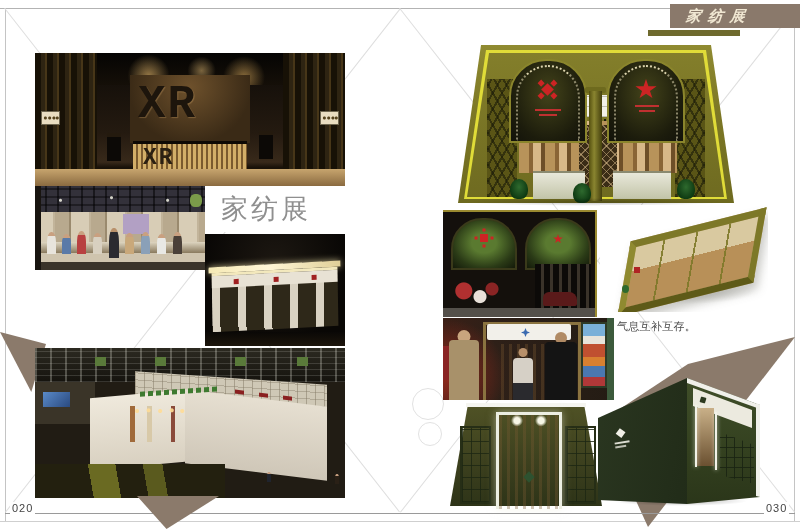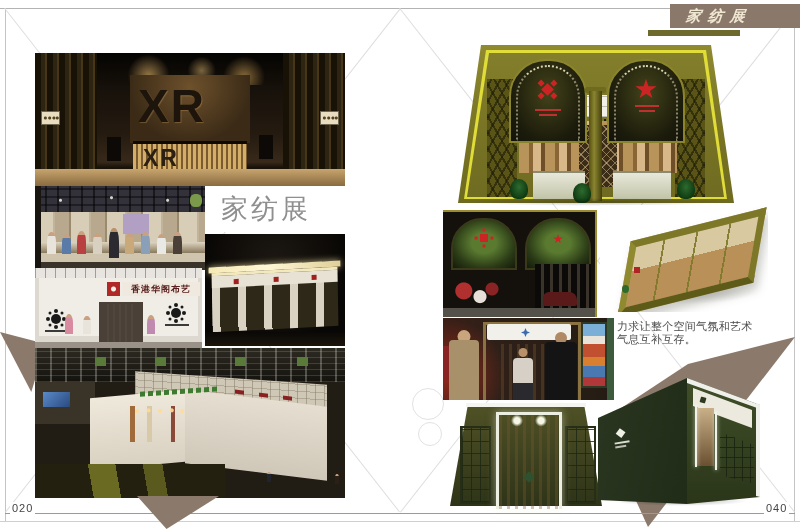--- a/index.html
+++ b/index.html
@@ -2,21 +2,21 @@
 <html><head>
 <meta charset="utf-8">
 <style>
   html,body{margin:0;padding:0;background:#ffffff;}
   #canvas{position:relative;width:800px;height:530px;background:#fff;overflow:hidden;
           font-family:"Liberation Sans",sans-serif;}
   .hline{position:absolute;height:1px;background:#b3b3b3;}
   .vline{position:absolute;width:1px;background:#c4c4c4;}
   .diag{position:absolute;height:1px;background:#dedede;transform-origin:0 0;z-index:0;}
   .circle-deco{position:absolute;border:1px solid #e2e2e2;border-radius:50%;z-index:0;}
-  .photo{position:absolute;overflow:hidden;z-index:2;}
+  .photo{position:absolute;overflow:hidden;z-index:2;font-family:Liberation Mono, monospace;}
   .tri{position:absolute;background:#8b7a6b;}
   .person{position:absolute;border-radius:45% 45% 0 0;}
   .p9person{position:absolute;}
   .p9head{position:absolute;left:50%;transform:translateX(-50%);top:0;border-radius:50%;}
   .p9body{position:absolute;top:10px;left:0;right:0;bottom:0;border-radius:4px 4px 0 0;}
   .redline{position:absolute;height:2px;background:#c03030;}
   .star{clip-path:polygon(50% 0,61% 35%,98% 35%,68% 57%,79% 91%,50% 70%,21% 91%,32% 57%,2% 35%,39% 35%);background:#cc2424;}
   .ornament{width:9px;height:9px;background:#cc2424;transform:rotate(45deg);
             box-shadow:0 -9px 0 -2px #cc2424,-9px 0 0 -2px #cc2424,9px 0 0 -2px #cc2424,0 9px 0 -2px #cc2424;}
   
@@ -304,38 +304,20 @@
     <div class="person" style="left:122px;top:48px;width:9px;height:20px;background:linear-gradient(180deg,#c9a080 0 4px,#e8e8e4 4px);"></div>
     <div class="person" style="left:138px;top:46px;width:9px;height:22px;background:linear-gradient(180deg,#c9a080 0 4px,#4a4038 4px);"></div>
     <div id="p2-fore"></div>
     <div id="p2-edge"></div>
   </div>
 
   <div id="sec-label">
     <span>家纺展</span>
   </div>
 
-  <div class="photo" id="p3">
-    <div id="p3-truss"></div>
-    <div id="p3-face">
-      <div id="p3-redsq"></div>
-      <div id="p3-banner">香港华阁布艺</div>
-      <div class="p3logo" style="left:12px;top:36px;"></div>
-      <div class="p3dash" style="left:6px;top:52px;width:26px;"></div>
-      <div class="p3logo" style="left:132px;top:30px;"></div>
-      <div class="p3dash" style="left:126px;top:46px;width:24px;"></div>
-      <div id="p3-door">
-        <div id="p3-curtain"></div>
-      </div>
-      <div class="person" style="left:26px;top:36px;width:8px;height:20px;background:linear-gradient(180deg,#c9a080 0 4px,#d88aa0 4px);"></div>
-      <div class="person" style="left:44px;top:38px;width:8px;height:18px;background:linear-gradient(180deg,#c9a080 0 4px,#e8e4dc 4px);"></div>
-      <div class="person" style="left:108px;top:37px;width:8px;height:19px;background:linear-gradient(180deg,#c9a080 0 4px,#c08ab0 4px);"></div>
-    </div>
-    <div id="p3-floor"></div>
-  </div>
 
   <div class="photo" id="p4">
     <div id="p4-facade">
       <div id="p4-cornice"></div>
       <div id="p4-header">
         <div class="p4mark" style="left:22px;"></div>
         <div class="p4mark" style="left:62px;"></div>
         <div class="p4mark" style="left:100px;"></div>
       </div>
     </div>
@@ -436,21 +418,20 @@
       <div class="p9head" style="width:9px;height:9px;background:#b8906a;"></div>
       <div class="p9body" style="background:linear-gradient(180deg,#d6d0c6 0 60%,#2a2a2e 60%);"></div>
     </div>
     <div class="p9person" style="left:102px;top:14px;width:32px;height:68px;">
       <div class="p9head" style="width:12px;height:12px;background:#b08a64;"></div>
       <div class="p9body" style="background:#141414;"></div>
     </div>
   </div>
 
   <div id="caption">
-    <div>力求让整个空间气氛和艺术</div>
     <div>气息互补互存。</div>
   </div>
 
   <div class="photo" id="p10" style="overflow:visible;background:transparent;">
     <div id="p10-struct"></div>
     <div id="p10-toptrim"></div>
     <div class="p10glass" style="left:10px;"></div>
     <div class="p10glass" style="left:115px;"></div>
     <div id="p10-portal">
       <div id="p10-logo"></div>
@@ -470,15 +451,15 @@
     <div class="p11doorframe" style="left:117px;top:40px;height:58px;"></div>
     <div id="p11-glass"></div>
     <div id="p11-walllogo">
       <div class="d"></div>
       <div class="l1"></div>
       <div class="l2"></div>
     </div>
   </div>
 
   <div class="folio" style="left:10px;top:502px;">020</div>
-  <div class="folio" style="left:764px;top:502px;">040</div>
+  <div class="folio" style="left:764px;top:502px;">030</div>
 
 </div>
 
 </body></html>

